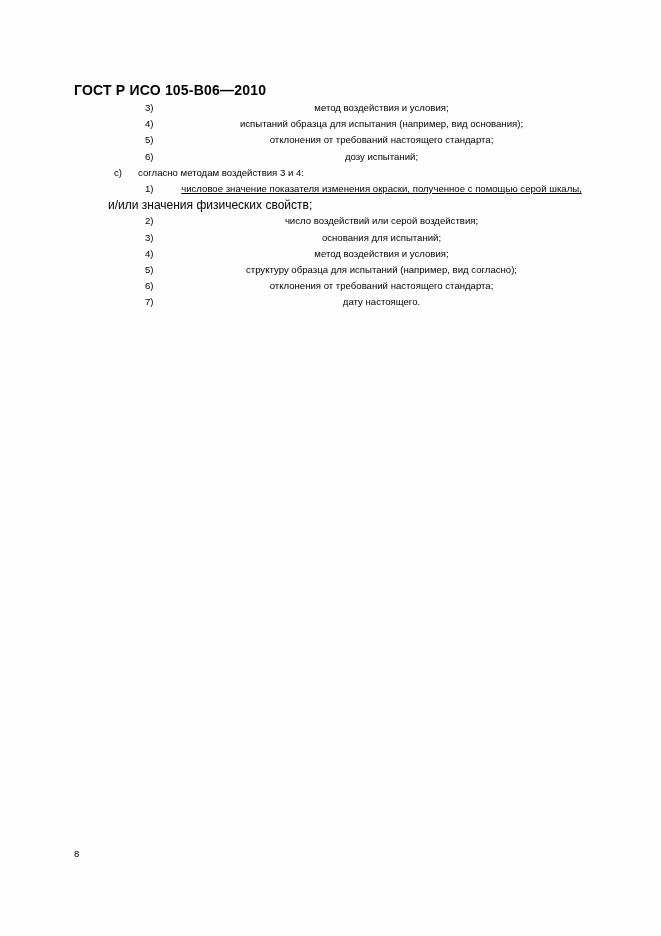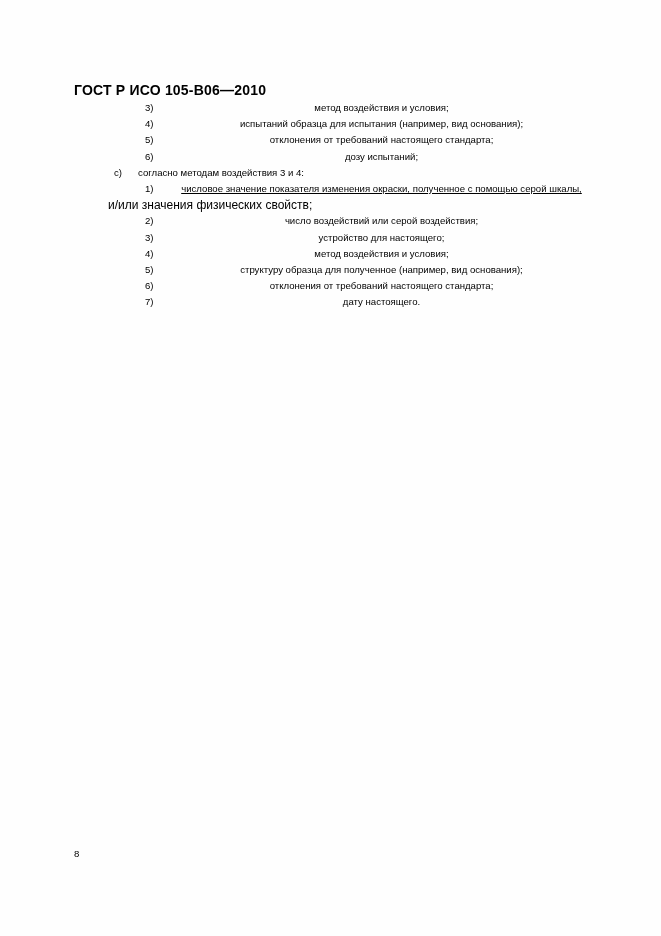--- a/index.html
+++ b/index.html
@@ -118,29 +118,29 @@
       <span class="text justified">числовое значение показателя изменения окраски, полученное с помощью серой шкалы,</span>
     </div>
     <div class="cont-line">и/или значения физических свойств;</div>
 
     <div class="lvl-n">
       <span class="marker">2)</span>
       <span class="text">число воздействий или серой воздействия;</span>
     </div>
     <div class="lvl-n">
       <span class="marker">3)</span>
-      <span class="text">устройство для настоящего;</span>
+      <span class="text">основания для испытаний;</span>
     </div>
     <div class="lvl-n">
       <span class="marker">4)</span>
       <span class="text">метод воздействия и условия;</span>
     </div>
     <div class="lvl-n">
       <span class="marker">5)</span>
-      <span class="text">структуру образца для полученное (например, вид основания);</span>
+      <span class="text">структуру образца для испытаний (например, вид согласно);</span>
     </div>
     <div class="lvl-n">
       <span class="marker">6)</span>
       <span class="text">отклонения от требований настоящего стандарта;</span>
     </div>
     <div class="lvl-n">
       <span class="marker">7)</span>
       <span class="text">дату настоящего.</span>
     </div>
 

